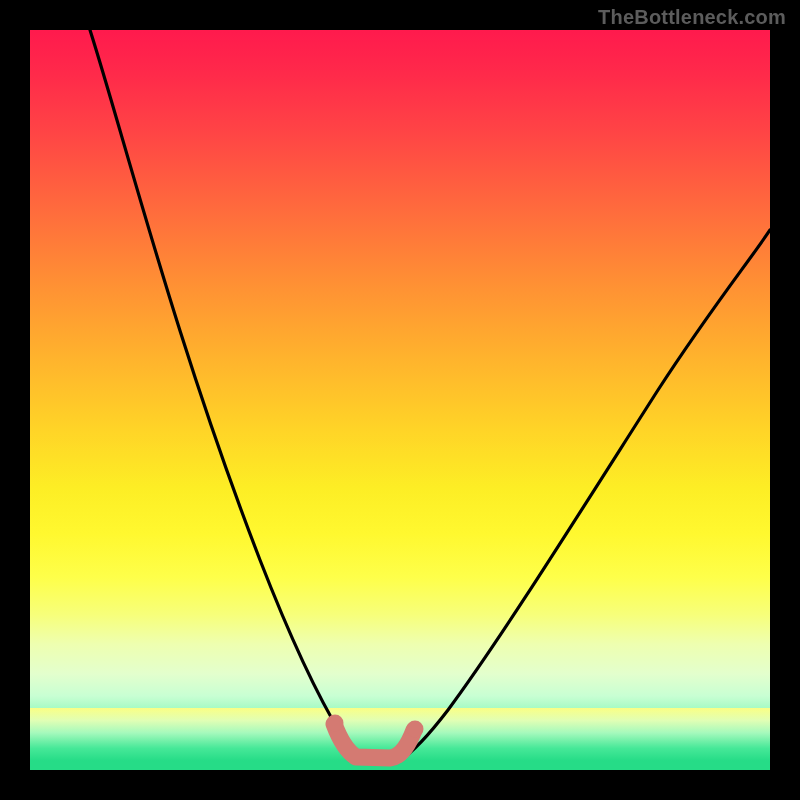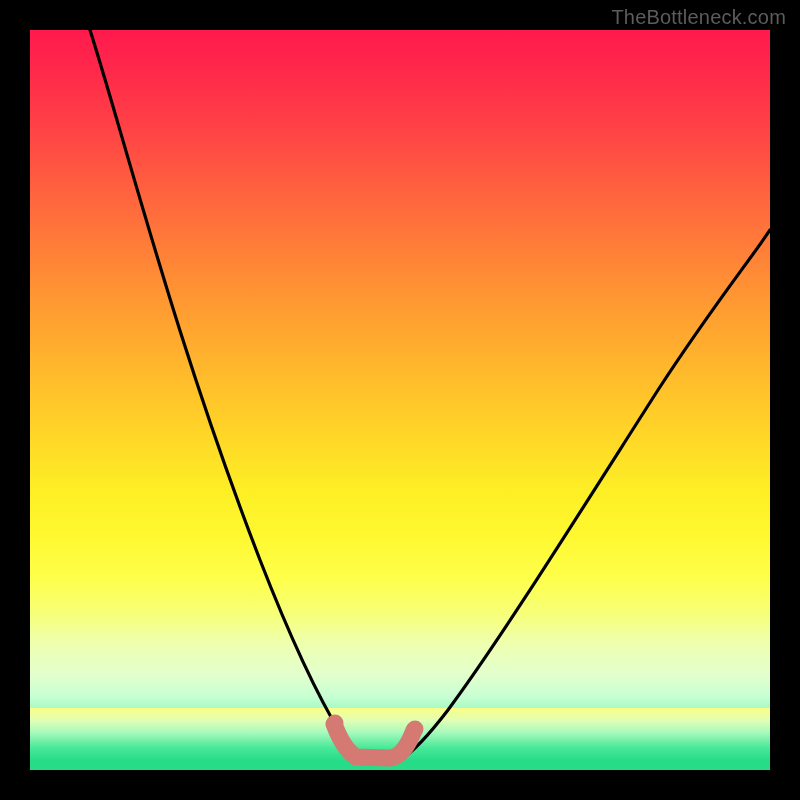--- a/index.html
+++ b/index.html
@@ -68,21 +68,21 @@
   svg.curve {
     position: absolute;
     inset: 0;
   }
   .watermark {
     position: absolute;
     top: 6px;
     right: 14px;
     color: #5c5c5c;
     font-size: 20px;
-    font-weight: 400;
+    font-weight: 700;
     letter-spacing: 0.2px;
     user-select: none;
   }
 </style>
 </head>
 <body>
 
 <div class="frame">
 
   <div class="plot-area">

